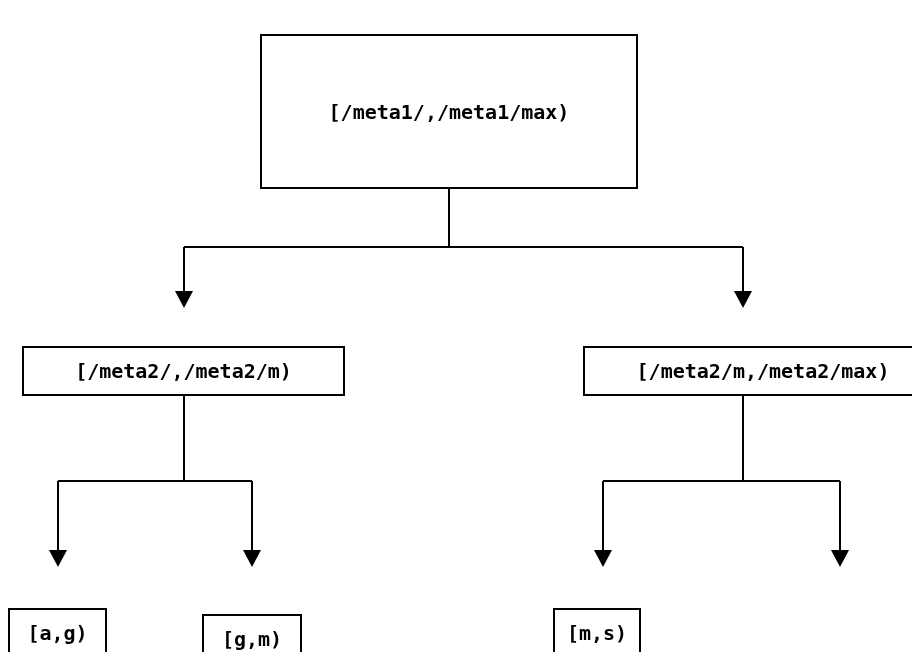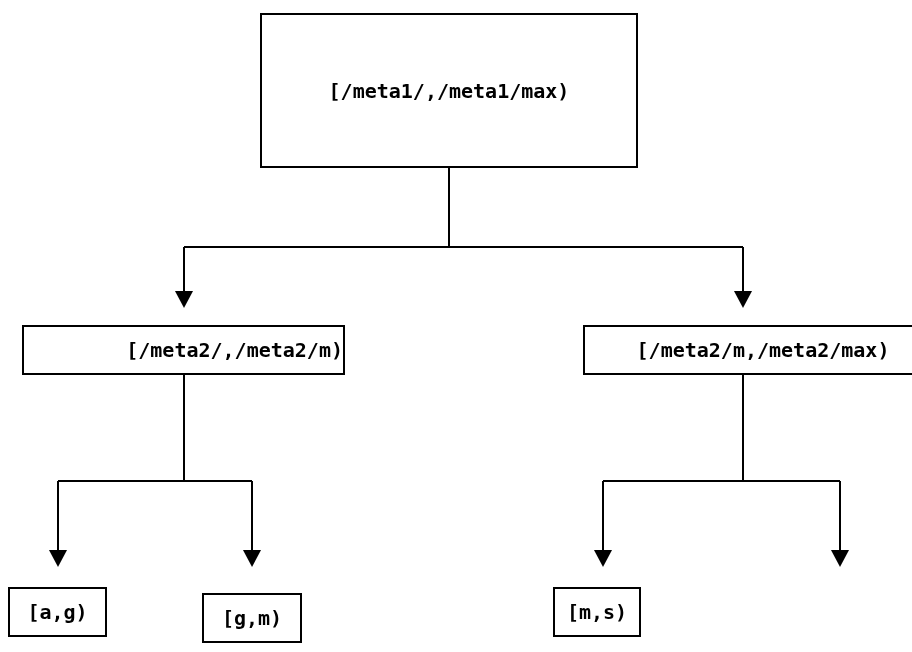--- a/index.html
+++ b/index.html
@@ -29,23 +29,24 @@
     border: 2px solid #000000;
     background: #ffffff;
     display: flex;
     align-items: center;
     justify-content: center;
     color: #000000;
     font-size: 20px;
     font-weight: bold;
     letter-spacing: 0;
     white-space: nowrap;
+    margin-top: 21px;
   }
   .node-root      { left: 260px; top: 13px;  width: 378px; height: 155px; }
-  .node-meta2-low { left: 22px;  top: 325px; width: 323px; height: 50px; justify-content: flex-end; }
+  .node-meta2-low { left: 22px;  top: 325px; width: 323px; height: 50px; }
   .node-meta2-high{ left: 583px; top: 325px; width: 360px; height: 50px; }
   .node-leaf-ag   { left: 8px;   top: 587px; width: 99px;  height: 50px; }
   .node-leaf-gm   { left: 202px; top: 593px; width: 100px; height: 50px; }
   .node-leaf-ms   { left: 553px; top: 587px; width: 88px; height: 50px; }
   .node-leaf-smax { left: 777px; top: 587px; width: 126px; height: 50px; }
 </style>
 </head>
 <body>
 
 <div class="canvas">

